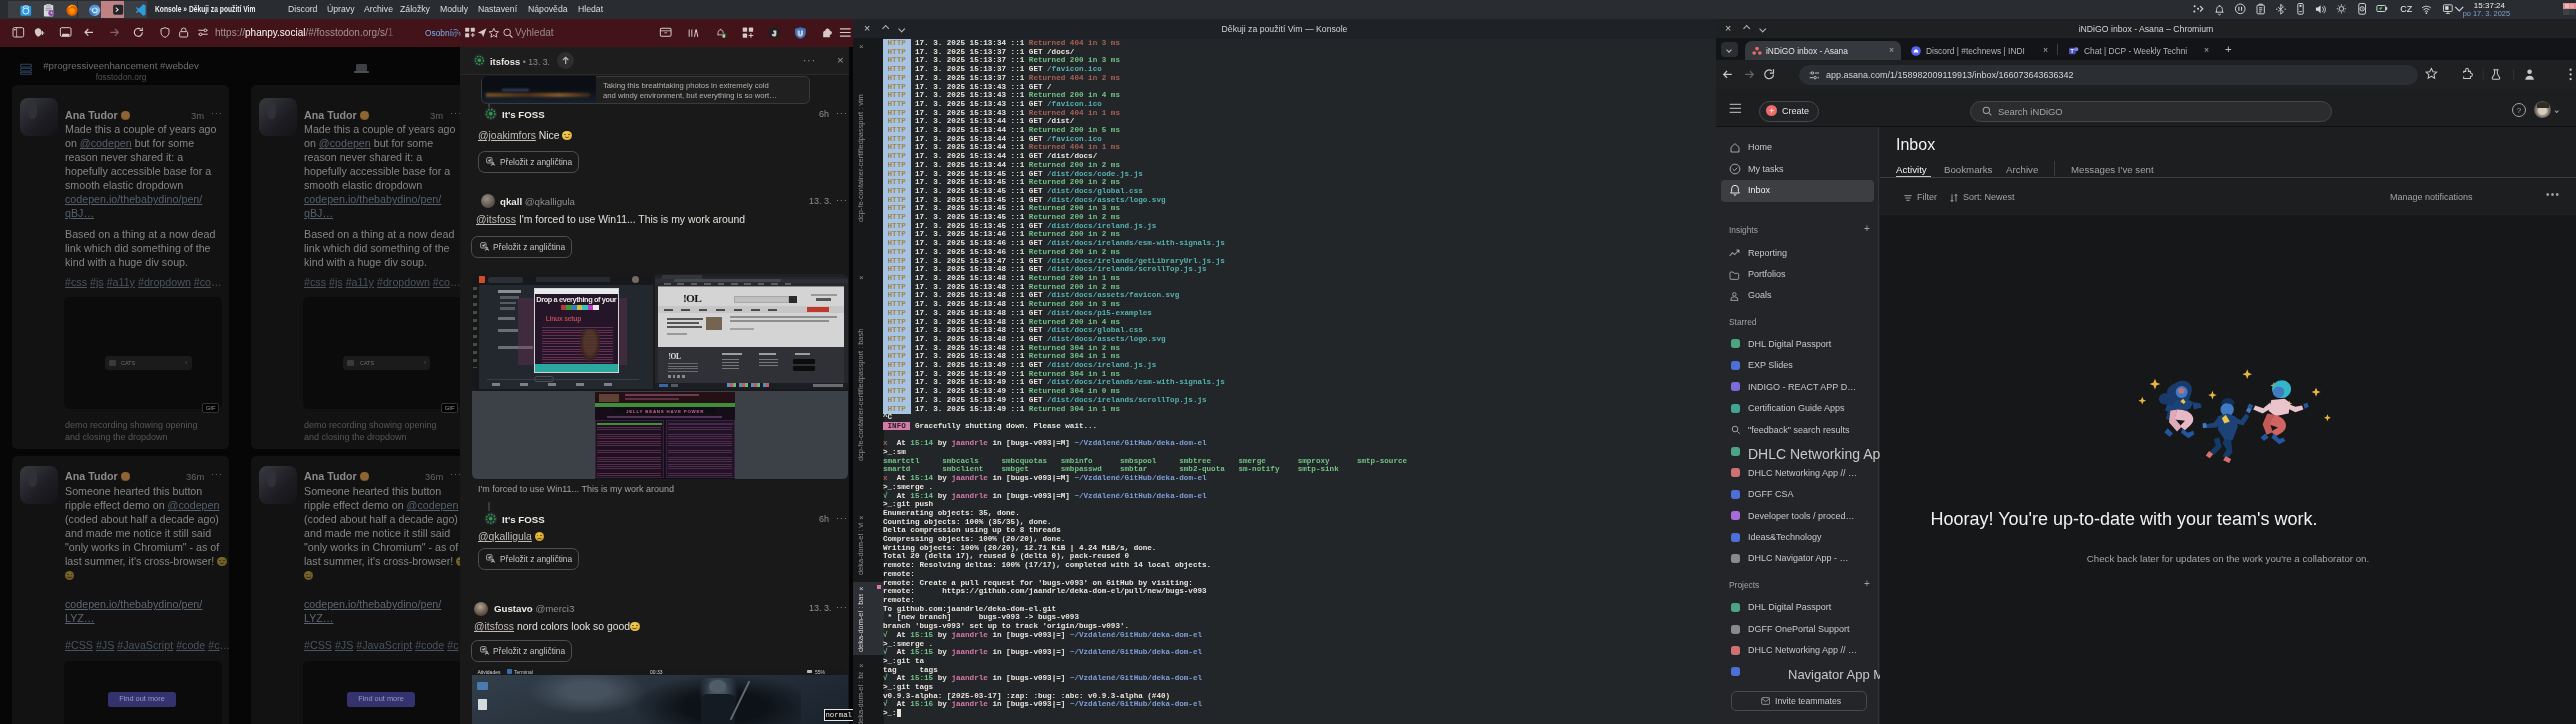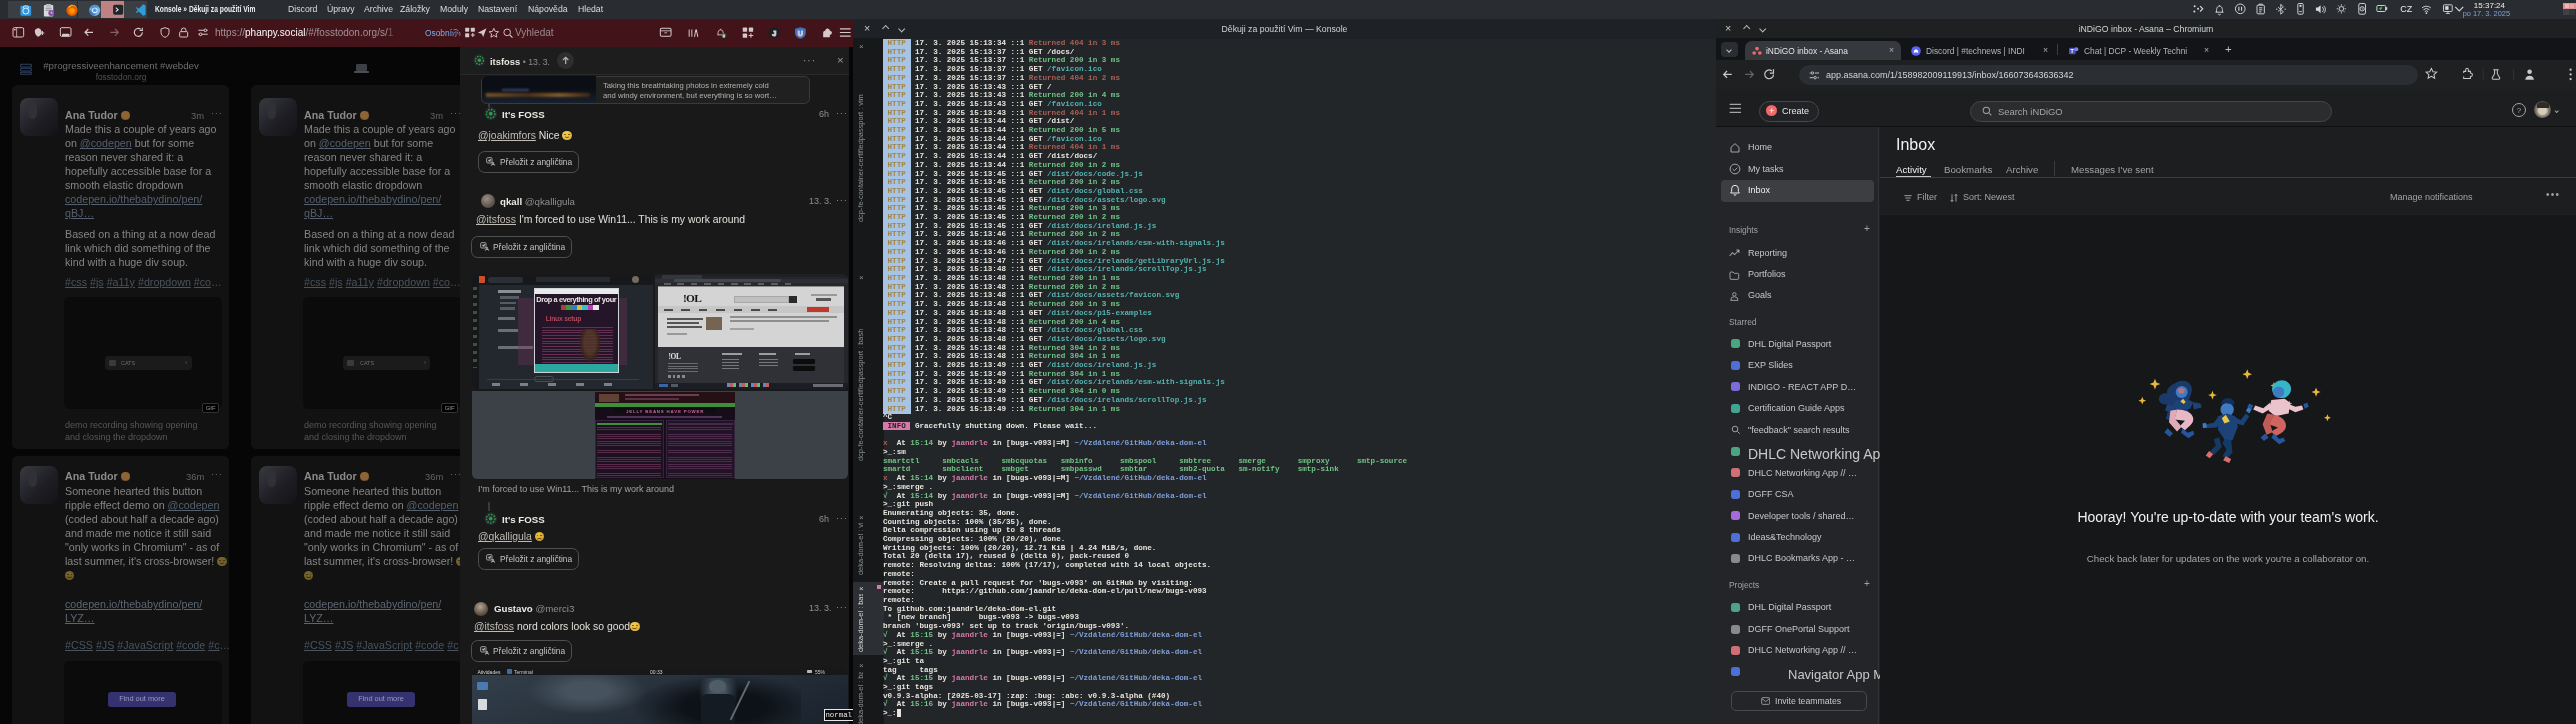--- a/index.html
+++ b/index.html
@@ -669,25 +669,25 @@
     <path d="M9.3 9.3 13 13" stroke="#a6a4a6" stroke-width="1.4"></path>
   </svg>
 <div class="a" style="left:1748px;top:425px;font-size:9px;color:#c9c8c8">"feedback" search results</div>
 <div class="a" style="left:1731px;top:447px;width:8.7px;height:8.7px;border-radius:2.7px;background:#4ba585"></div>
 <div class="a" style="left:1748px;top:446px;font-size:14px;color:#c9c8c8">DHLC Networking App (i…</div>
 <div class="a" style="left:1731px;top:468px;width:8.7px;height:8.7px;border-radius:2.7px;background:#cf7076"></div>
 <div class="a" style="left:1748px;top:468px;font-size:9px;color:#c9c8c8">DHLC Networking App // …</div>
 <div class="a" style="left:1731px;top:490px;width:8.7px;height:8.7px;border-radius:2.7px;background:#4f6fd8"></div>
 <div class="a" style="left:1748px;top:489px;font-size:9px;color:#c9c8c8">DGFF CSA</div>
 <div class="a" style="left:1731px;top:511px;width:8.7px;height:8.7px;border-radius:2.7px;background:#a66bd8"></div>
-<div class="a" style="left:1748px;top:511px;font-size:9px;color:#c9c8c8">Developer tools / shared…</div>
+<div class="a" style="left:1748px;top:511px;font-size:9px;color:#c9c8c8">Developer tools / proced…</div>
 <div class="a" style="left:1731px;top:533px;width:8.7px;height:8.7px;border-radius:2.7px;background:#4f6fd8"></div>
 <div class="a" style="left:1748px;top:532px;font-size:9px;color:#c9c8c8">Ideas&amp;Technology</div>
 <div class="a" style="left:1731px;top:554px;width:8.7px;height:8.7px;border-radius:2.7px;background:#8a8a8c"></div>
-<div class="a" style="left:1748px;top:553px;font-size:9px;color:#c9c8c8">DHLC Bookmarks App - …</div>
+<div class="a" style="left:1748px;top:553px;font-size:9px;color:#c9c8c8">DHLC Navigator App - …</div>
 <div class="a" style="left:1729px;top:580px;font-size:8.4px;color:#a2a0a2">Projects</div>
 <div class="a" style="left:1864px;top:578px;font-size:10px;color:#a2a0a2;font-weight:400">+</div>
 <div class="a" style="left:1731px;top:603px;width:8.7px;height:8.7px;border-radius:2.7px;background:#4ba585"></div>
 <div class="a" style="left:1748px;top:602px;font-size:9px;color:#c9c8c8">DHL Digital Passport</div>
 <div class="a" style="left:1731px;top:625px;width:8.7px;height:8.7px;border-radius:2.7px;background:#8a8a8c"></div>
 <div class="a" style="left:1748px;top:624px;font-size:9px;color:#c9c8c8">DGFF OnePortal Support</div>
 <div class="a" style="left:1731px;top:646px;width:8.7px;height:8.7px;border-radius:2.7px;background:#cf7076"></div>
 <div class="a" style="left:1748px;top:645px;font-size:9px;color:#c9c8c8">DHLC Networking App // …</div>
 <div class="a" style="left:1731px;top:667px;width:8.7px;height:8.7px;border-radius:2.7px;background:#4f6fd8"></div>
 <div class="a" style="left:1788px;top:667px;font-size:13px;color:#c9c8c8">Navigator App Module Tr…</div>
@@ -770,14 +770,14 @@
 <path d="M224 58l-10 8-12-4-3 6 14 6 13-8z" fill="#eac3cd"></path>
 <path d="M199 62l-6-3-3 5 6 4z" fill="#2456a0"></path>
 <path d="M252 60l10 4 10-2 2 6-12 4-12-6z" fill="#eac3cd"></path>
 <path d="M274 60l6-2 2 6-6 3z" fill="#2456a0"></path>
 <path d="M230 76c10 2 18 8 18 16 0 9-8 12-16 16l-6-7 10-6-14-5z" fill="#cf6460"></path>
 <path d="M230 76l-6 12 4 14-9 4-6-16 7-16z" fill="#c25a58"></path>
 <path d="M230 104l8 8 6-2 3 5-9 5-12-10z" fill="#2456a0"></path>
 <path d="M217 104l5 6-7 5-5-5z" fill="#2456a0"></path>
 </g>
 </svg>
-<div class="a ctr" style="left:1880px;top:509px;width:696px;font-size:14px;color:#f2f1f0">Hooray! You're up-to-date with your team's work.</div>
+<div class="a ctr" style="left:1776px;top:509px;width:696px;font-size:18px;color:#f2f1f0">Hooray! You're up-to-date with your team's work.</div>
 <div class="a ctr" style="left:1880px;top:553px;width:696px;font-size:9.7px;color:#a7a5a7">Check back later for updates on the work you're a collaborator on.</div>
 
 </body></html>

